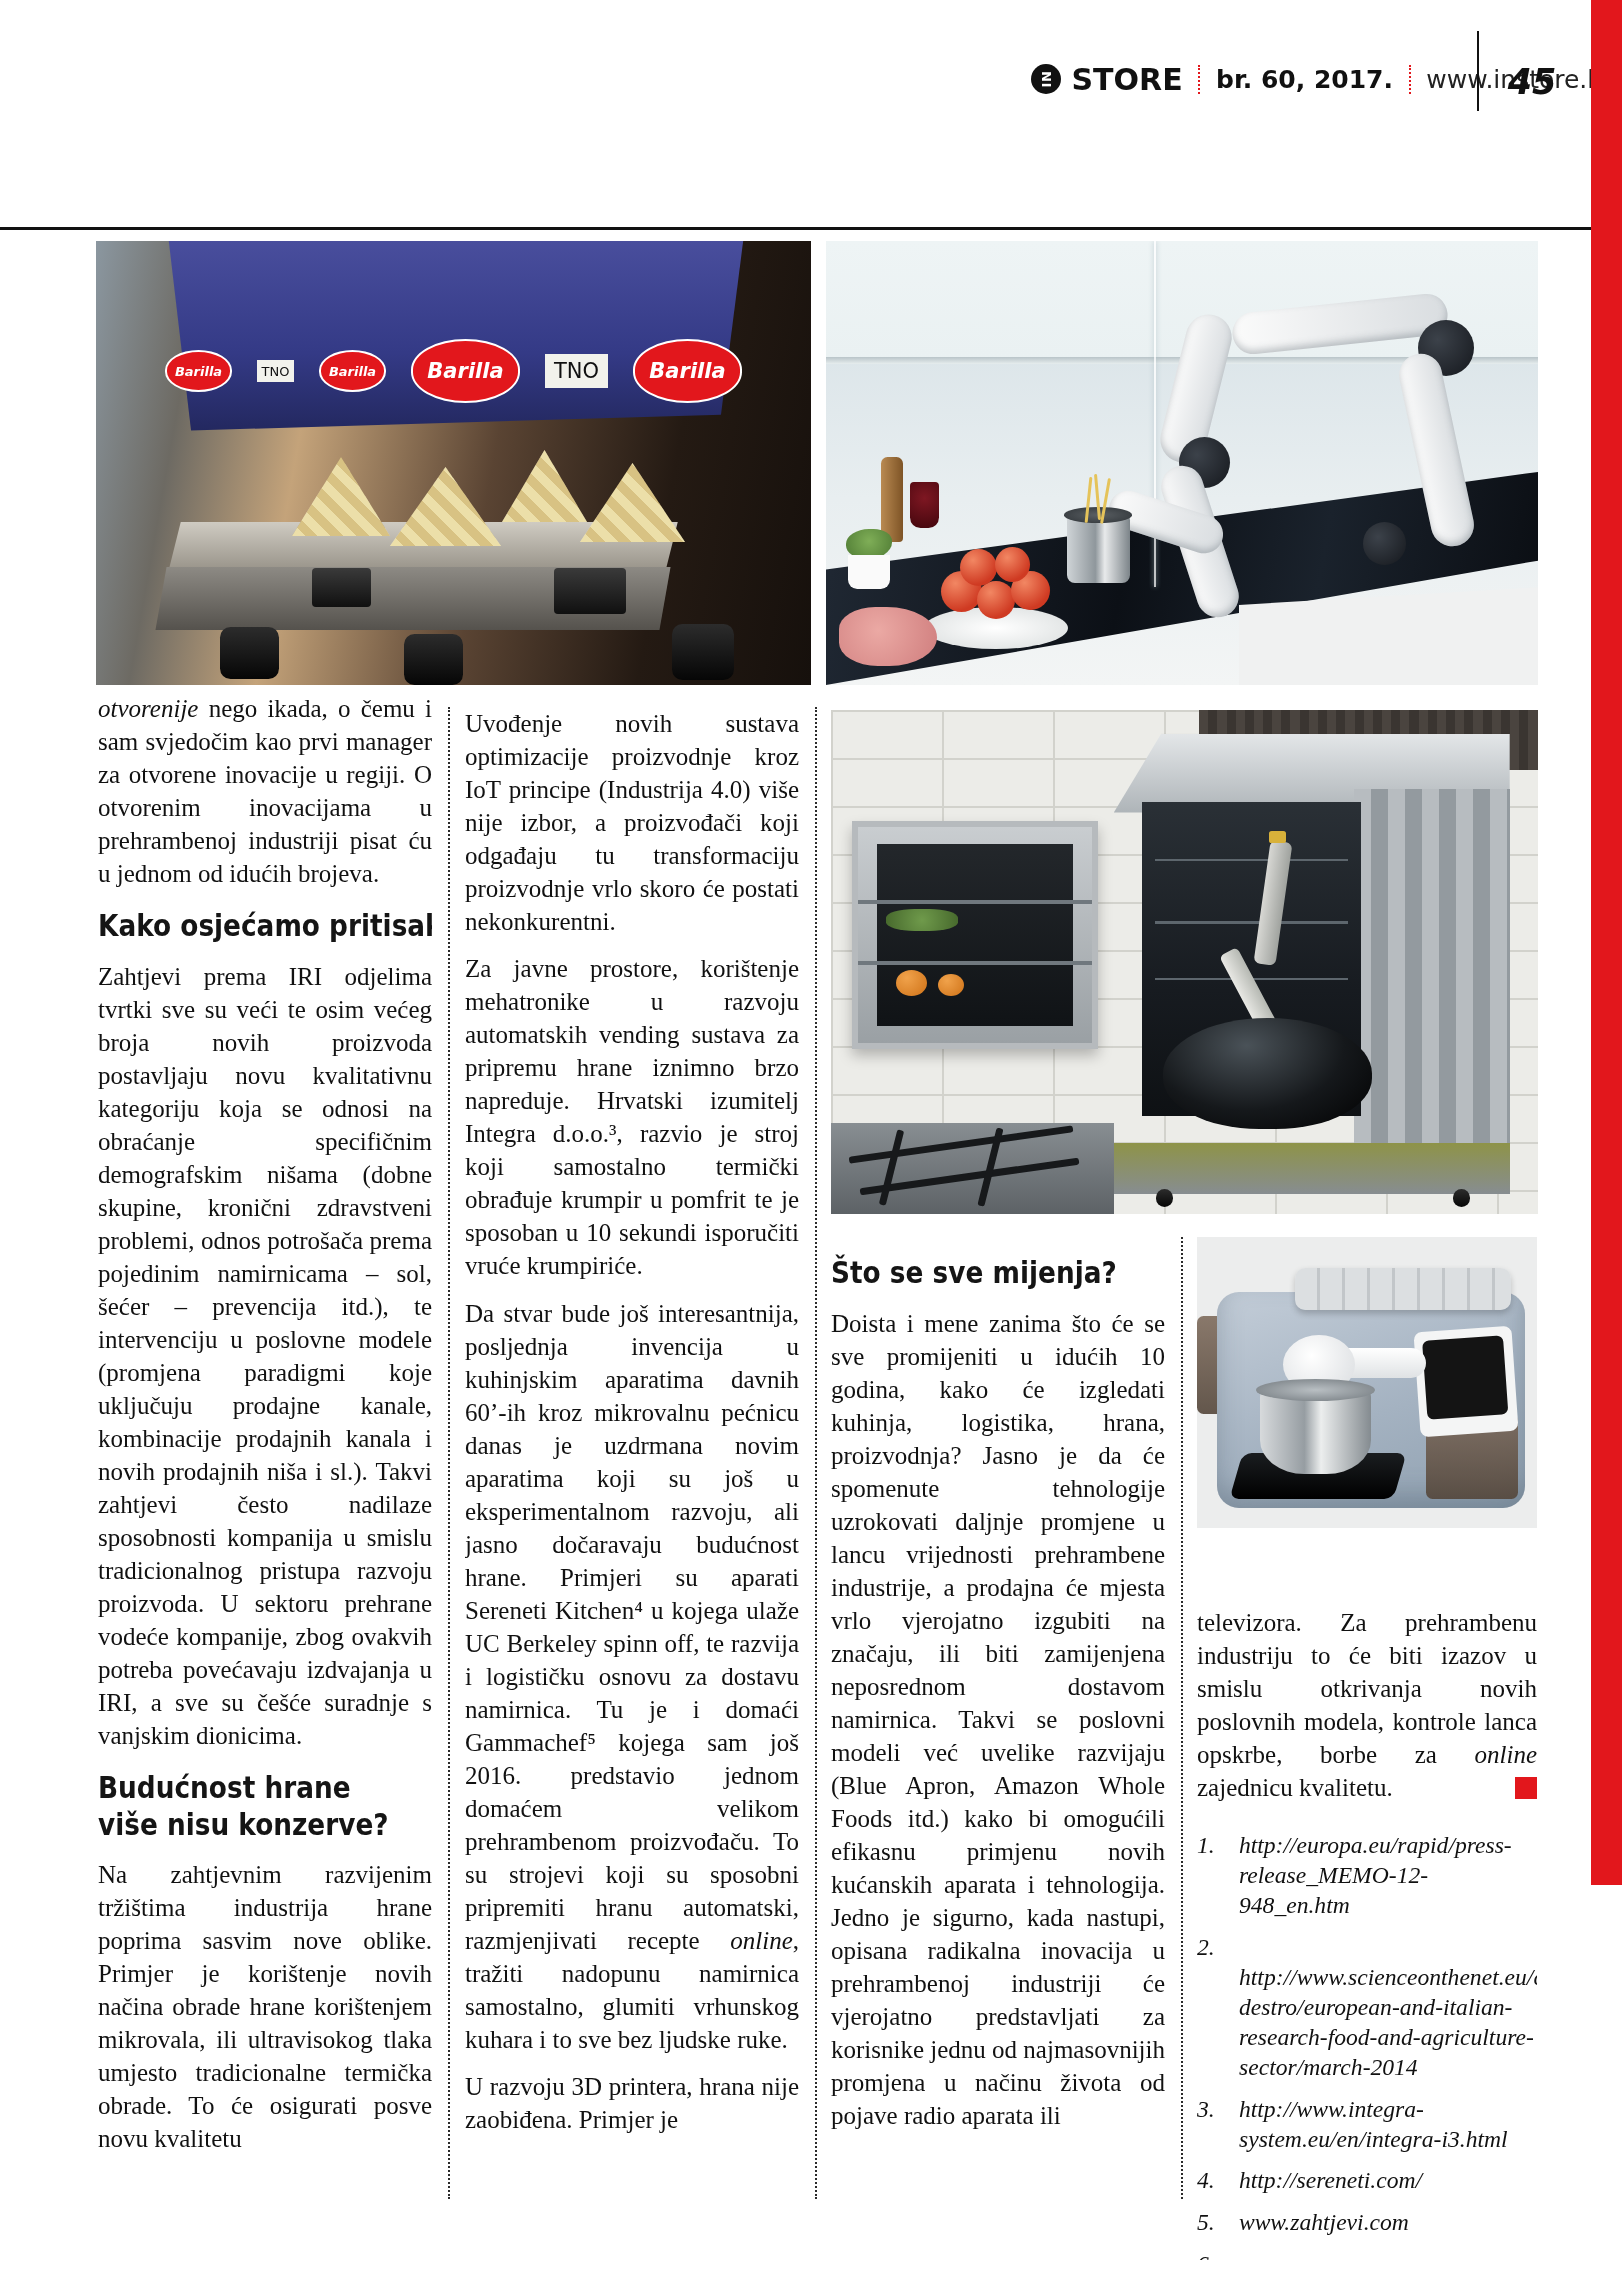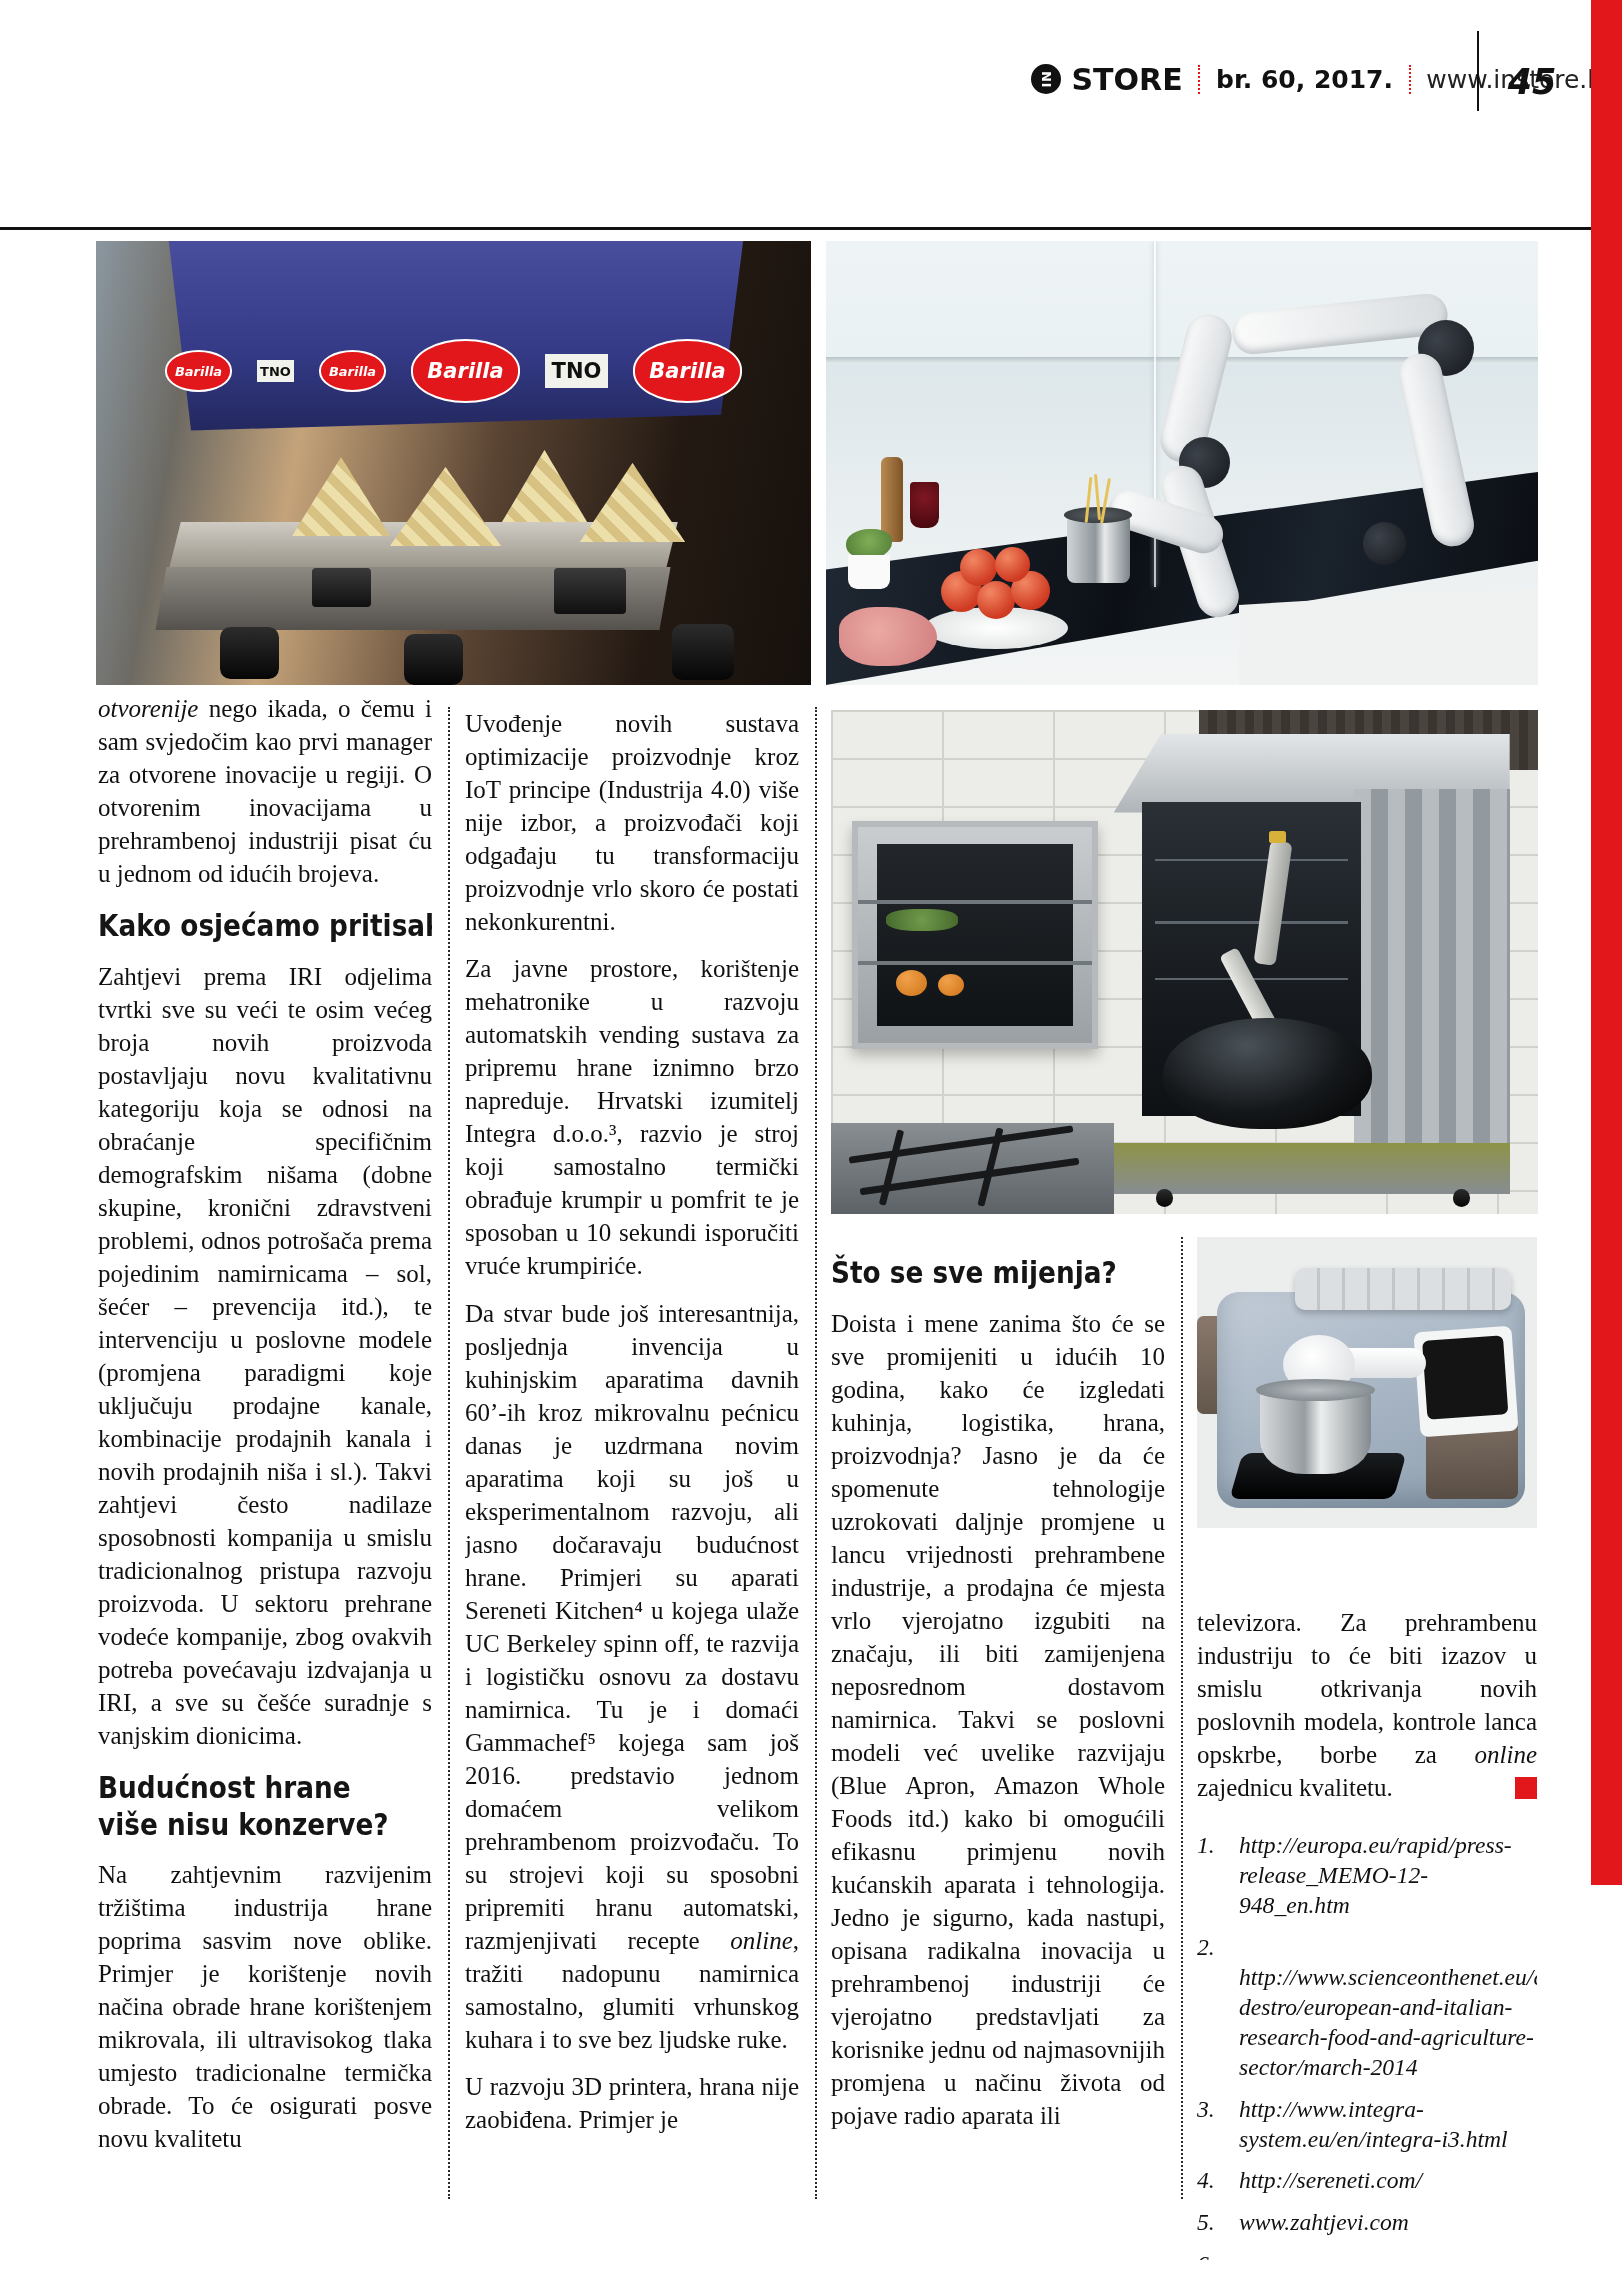--- a/index.html
+++ b/index.html
@@ -26,21 +26,21 @@
   .p1{left:96px;top:241px;width:715px;height:444px;
       background:linear-gradient(100deg,#8b97a0 0%,#6d6a63 14%,#c4a37a 30%,#5a4433 55%,#241a13 78%,#16100c 100%);}
   .p1-head{left:72px;top:-6.5px;width:576px;height:196px;background:linear-gradient(180deg,#4a4f9e,#343a86 60%,#23285f);
            clip-path:polygon(0 0,100% 0,96% 92%,4% 100%);box-shadow:0 9.2px 19.6px rgba(0,0,0,.45);}
   .p1-logos{left:0;top:98px;width:100%;display:flex;align-items:center;justify-content:center;gap:25px;}
   .oval{background:#e2171c;border:2.6px solid #fff;border-radius:50%/48%;color:#fff;display:flex;align-items:center;
         justify-content:center;font-family:"DejaVu Sans",sans-serif;font-weight:bold;font-style:italic;}
   .oval.sm{width:63px;height:38px;font-size:13px;}
   .oval.lg{width:105px;height:60px;font-size:21px;}
   .tno{background:#f2f2ec;color:#111;display:flex;align-items:center;justify-content:center;
-       font-family:"DejaVu Sans",sans-serif;font-weight:bold;}
+       font-family:"DejaVu Sans",sans-serif;font-weight:normal;}
   .tno.sm{width:37px;height:22px;font-size:13px;}
   .tno.lg{width:63px;height:34px;font-size:21px;}
   .p1-plate-top{left:79px;top:281px;width:497px;height:46px;background:linear-gradient(180deg,#cfcbc2,#9b968c);
                 transform:skewX(-14deg);}
   .p1-plate-front{left:65px;top:326px;width:504px;height:63px;background:linear-gradient(180deg,#8d8a84,#55524d);
                   transform:skewX(-10deg);}
   .pasta{width:98px;height:79px;clip-path:polygon(50% 0,100% 100%,0 100%);
          background:repeating-linear-gradient(45deg,#ecdfa9 0 9.2px,#d8c283 9.2px 18.3px),
                     repeating-linear-gradient(-45deg,rgba(255,255,255,.35) 0 9.2px,rgba(92,72,30,.25) 9.2px 18.3px);}
   .clipdark{background:linear-gradient(180deg,#3a3a3a,#101010);border-radius:3.9px;}

